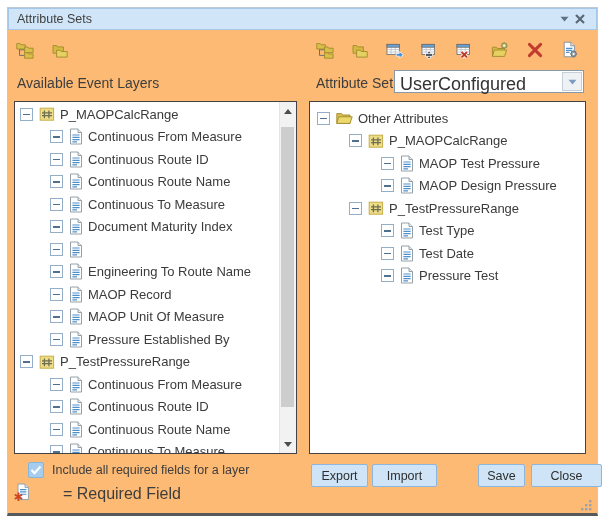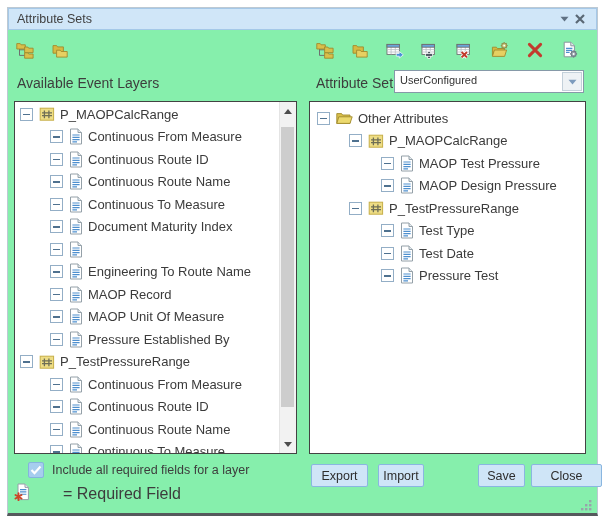--- a/index.html
+++ b/index.html
@@ -3,21 +3,21 @@
 <meta charset="utf-8">
 <style>
   html,body{margin:0;padding:0;}
   body{
     width:604px;height:521px;background:#ffffff;position:relative;
     font-family:"Liberation Sans",sans-serif;overflow:hidden;
     -webkit-font-smoothing:antialiased;
   }
   .dialog{
     position:absolute;left:7px;top:7px;width:591px;height:509px;
-    background:#86efac;box-sizing:border-box;
+    background:#fdba74;box-sizing:border-box;
     border:1px solid #bdc9d3;border-bottom:3px solid #55595c;
   }
   
   .titlebar{
     position:absolute;left:0;top:0;right:0;height:22px;background:#d0e6f8;
     border:1px solid #a5c8e8;box-sizing:border-box;
     display:flex;align-items:center;padding:0 8px;
   }
   .title{font-size:12.5px;color:#3f3f3f;}
   .tb-btn{display:flex;align-items:center;justify-content:center;width:16px;height:16px;cursor:default;}
@@ -27,21 +27,21 @@
   .toolbar-right{position:absolute;left:308px;top:33px;display:flex;gap:17px;}
   .tool-btn{width:18px;height:18px;display:flex;align-items:center;justify-content:center;}
   
   .lbl{position:absolute;font-size:14px;color:#3d3d3d;white-space:nowrap;}
   .lbl-available{left:9px;top:67px;}
   .lbl-attrset{left:308px;top:67px;}
   .combo{
     position:absolute;left:386px;top:62px;width:190px;height:23px;
     border:1px solid #8699a8;background:#fff;box-sizing:border-box;
   }
-  .combo-value{position:absolute;left:5px;top:3px;font-size:11px;color:#333;}
+  .combo-value{position:absolute;left:5px;top:3px;font-size:18px;color:#333;}
   .combo-btn{
     position:absolute;top:1px;right:1px;bottom:1px;width:20px;background:#eef2f5;
     border:1px solid #c3d0da;box-sizing:border-box;
     display:flex;align-items:center;justify-content:center;
   }
   
   .panel{position:absolute;top:93px;height:353px;background:#fff;border:1px solid #434343;box-sizing:border-box;overflow:hidden;}
   .left-panel{left:6px;width:283px;}
   .right-panel{left:301px;width:277px;}
   .tree{position:absolute;left:0;top:0;right:0;bottom:0;overflow:hidden;}
@@ -71,21 +71,21 @@
     display:flex;align-items:center;justify-content:center;box-sizing:border-box;
   }
   .check-label{font-size:12.5px;color:#3d3d3d;}
   .legend-row{position:absolute;left:6px;top:476px;display:flex;align-items:center;gap:5px;height:20px;}
   .legend-text{font-size:16px;color:#3d3d3d;margin-left:28px;}
   .btn{
     position:absolute;top:456px;height:23px;background:#cfe5f7;border:1px solid #8ab6e0;
     border-radius:2px;font-size:12.5px;color:#2e2e2e;font-family:inherit;padding:0;cursor:default;
   }
   .btn-export{left:303px;width:57px;}
-  .btn-import{left:364px;width:46px;margin-left:6px;}
+  .btn-import{left:364px;width:65px;}
   .btn-save{left:470px;width:47px;}
   .btn-close{left:523px;width:71px;}
   .resize-grip{position:absolute;right:4px;bottom:2px;width:13px;height:13px;}
 </style>
 </head>
 <body>
 
 <div class="dialog">
 
   <div class="titlebar">

